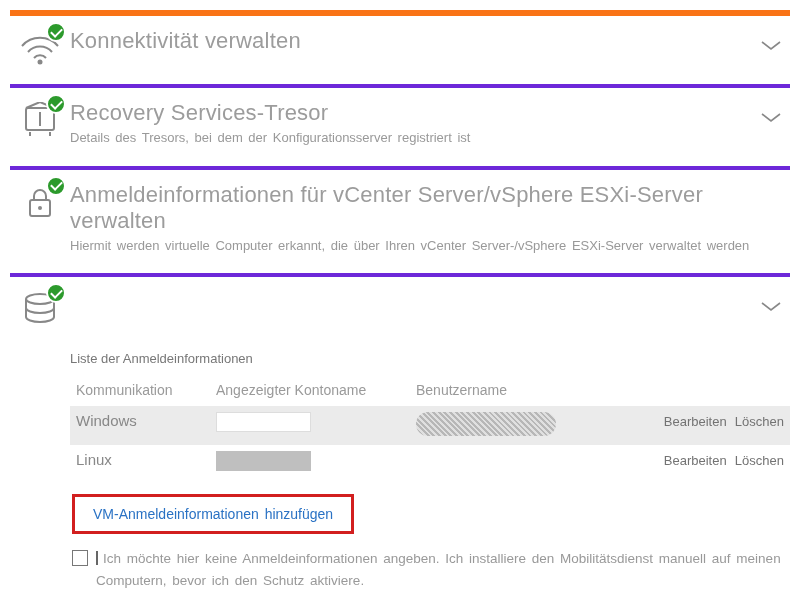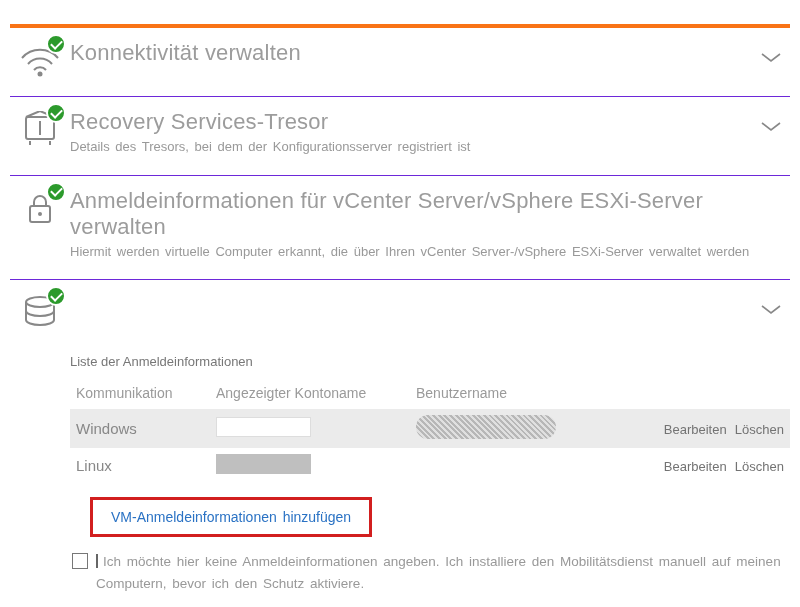--- a/index.html
+++ b/index.html
@@ -6,27 +6,27 @@
     body {
       font-family: "Segoe UI", Arial, sans-serif;
       background: #fff;
       width: 800px;
       height: 607px;
       overflow: hidden;
       color: #888;
     }
     .container { padding: 4px 10px; }
     .section {
-      border-top: 1px solid #6d28d9;
+      border-top: 4px solid #6d28d9;
       padding: 12px 0 18px 0;
       display: flex;
       align-items: flex-start;
       position: relative;
     }
-    .section:first-child { border-top: 4px solid #f97316; margin-top: 20px; }
+    .section:first-child { border-top: 6px solid #f97316; margin-top: 6px; }
     .icon-col {
       width: 60px;
       display: flex;
       justify-content: center;
       align-items: flex-start;
       padding-top: 2px;
       position: relative;
     }
     .text-col { flex: 1; padding-right: 30px; }
     .chev-col {
@@ -87,21 +87,20 @@
       font-size: 14px;
       color: #9a9a9a;
       padding: 6px 0 8px 6px;
     }
     .col-os { width: 140px; }
     .col-acct { width: 200px; }
     .col-user { width: 170px; }
     .col-actions { flex: 1; text-align: right; padding-right: 6px; }
     .data-row {
       display: flex;
-      align-items: center;
       font-size: 15px;
       color: #888;
       padding: 6px 0 6px 6px;
       min-height: 30px;
     }
     .data-row.hl { background: #ebebeb; }
     .gray-box { display: inline-block; width: 95px; height: 20px; background: #fff; border: 1px solid #ddd; }
     .gray-box2 { display: inline-block; width: 95px; height: 20px; background: #bfbfbf; }
     .scribble {
       display: inline-block;
@@ -110,21 +109,21 @@
       background: repeating-linear-gradient(45deg,#aaa,#aaa 2px,#ddd 2px,#ddd 4px);
       border-radius: 12px;
       opacity: 0.8;
     }
     .link { color: #737373; font-size: 13px; cursor: pointer; }
     .add-link-wrap {
       display: inline-block;
       border: 3px solid #d21f1f;
       padding: 8px 18px;
       margin-top: 14px;
-      margin-left: 20px;
+      margin-left: 2px;
     }
     .add-link { color: #2a72c4; font-size: 14px; cursor: pointer; word-spacing: 2px; }
     .checkbox-row {
       display: flex;
       align-items: flex-start;
       gap: 8px;
       margin: 14px 2px 0 2px;
     }
     .checkbox {
       width: 16px;

